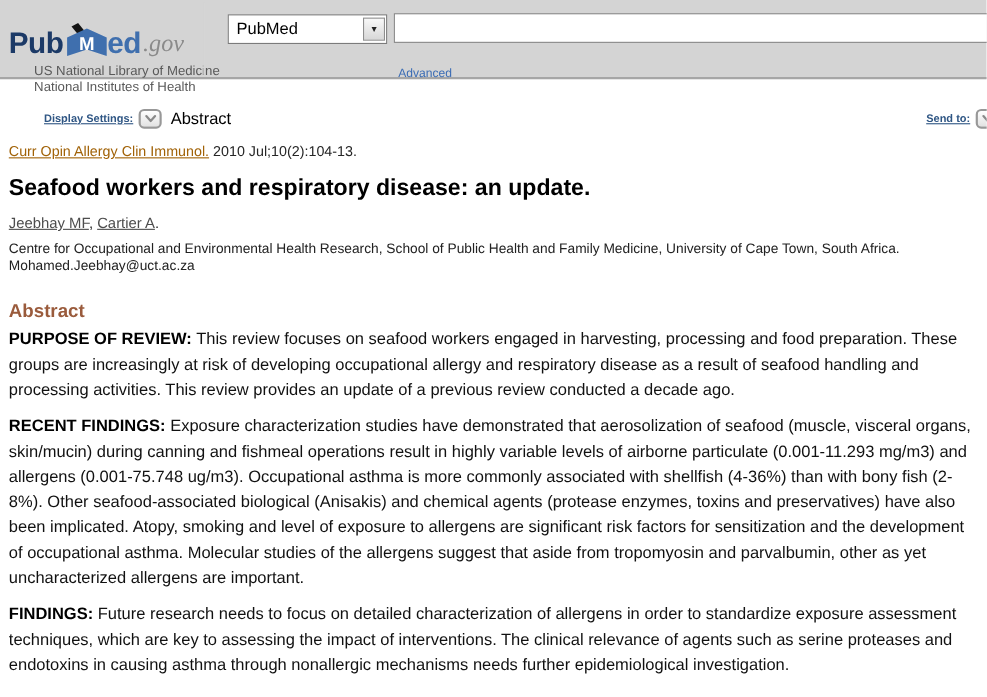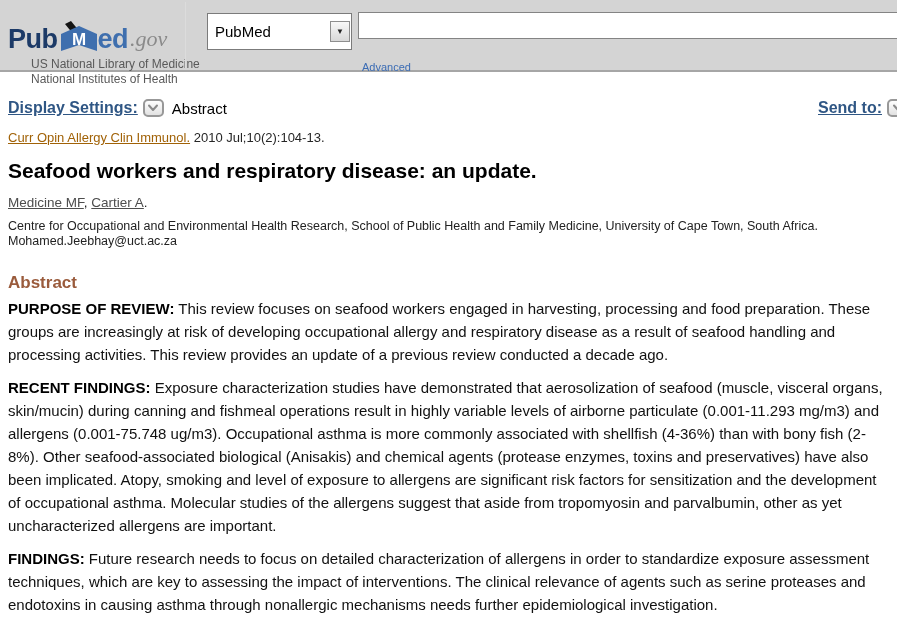--- a/index.html
+++ b/index.html
@@ -19,21 +19,21 @@
   .logo-block { position:absolute; left:8px; top:21px; cursor:pointer; }
   .logo-line { display:flex; align-items:center; height:36px; }
   .logo-pub { font-size:27px; font-weight:bold; color:#1c3a67; letter-spacing:-0.5px; }
   .logo-book { margin:0 -2px 0 0; display:block; }
   .logo-ed { font-size:27px; font-weight:bold; color:#3f6fae; letter-spacing:-0.5px; }
   .logo-gov { font-family:"Liberation Serif", serif; font-style:italic; font-size:22px; color:#8a8a8a; margin-left:2px; }
   .tagline { font-size:12px; color:#595959; line-height:15px;margin-left:23px; }
   .tagline:first-of-type { margin-top:2px; }
 
   .db-select {
-    position:absolute; left:207px; top:13px; width:145px; height:37px;
+    position:absolute; left:207px; top:13px; width:145px; height:27px;
     background:#fff; border:1px solid #7b7b7b; display:flex; align-items:center;
     padding-left:7px; font-size:15px; color:#000; cursor:pointer;
   }
   .db-select-btn {
     margin-left:auto; width:20px; height:21px; margin-right:1px;
     border:1px solid #8e8e8e; background:linear-gradient(#f8f8f8,#d8d8d8);
     display:flex; align-items:center; justify-content:center;
   }
   .tri { font-size:8px; color:#222; line-height:1; }
   .search-input {
@@ -43,22 +43,23 @@
   }
   .advanced-link {
     position:absolute; left:362px; top:61px; font-size:11px; color:#3b6cb4;
     text-decoration:none; cursor:pointer;
   }
 
   
   .toolbar { position:relative; padding:27px 8px 0 8px; height:46px; }
   .toolbar-left { display:flex; align-items:center; }
   .navy-link {
-    font-size:16px; font-weight:bold; color:#2f5684; text-decoration:underline;
+    font-size:10px; font-weight:bold; color:#2f5684; text-decoration:underline;
     cursor:pointer;
+    margin-left:32px;
   }
   .chevron-btn {
     display:inline-flex; align-items:center; justify-content:center;
     width:21px; height:18px; margin-left:5px;
     border:2px solid #989898; border-radius:5px;
     background:linear-gradient(#fefefe,#e2e2e2); cursor:pointer;
   }
   .display-mode { font-size:15px; color:#000; margin-left:8px; }
   .toolbar-right { position:absolute; right:-11px; top:27px; display:flex; align-items:center; }
 
@@ -131,21 +132,21 @@
   </div>
 
   <main>
     <div class="citation">
       <a class="journal-link">Curr Opin Allergy Clin Immunol.</a>
       <span>2010 Jul;10(2):104-13.</span>
     </div>
 
     <h1 class="title">Seafood workers and respiratory disease: an update.</h1>
 
-    <div class="authors"><a class="author-link">Medicine MF</a><span>, </span><a class="author-link">Cartier A</a><span>.</span></div>
+    <div class="authors"><a class="author-link">Jeebhay MF</a><span>, </span><a class="author-link">Cartier A</a><span>.</span></div>
 
     <div class="affiliation">Centre for Occupational and Environmental Health Research, School of Public Health and Family Medicine, University of Cape Town, South Africa. Mohamed.Jeebhay@uct.ac.za</div>
 
     <section class="abstract">
       <h2 class="abstract-heading">Abstract</h2>
       <p><b>PURPOSE OF REVIEW:</b> <span>This review focuses on seafood workers engaged in harvesting, processing and food preparation. These groups are increasingly at risk of developing occupational allergy and respiratory disease as a result of seafood handling and processing activities. This review provides an update of a previous review conducted a decade ago.</span></p>
       <p><b>RECENT FINDINGS:</b> <span>Exposure characterization studies have demonstrated that aerosolization of seafood (muscle, visceral organs, skin/mucin) during canning and fishmeal operations result in highly variable levels of airborne particulate (0.001-11.293 mg/m3) and allergens (0.001-75.748 ug/m3). Occupational asthma is more commonly associated with shellfish (4-36%) than with bony fish (2-8%). Other seafood-associated biological (Anisakis) and chemical agents (protease enzymes, toxins and preservatives) have also been implicated. Atopy, smoking and level of exposure to allergens are significant risk factors for sensitization and the development of occupational asthma. Molecular studies of the allergens suggest that aside from tropomyosin and parvalbumin, other as yet uncharacterized allergens are important.</span></p>
       <p><b>FINDINGS:</b> <span>Future research needs to focus on detailed characterization of allergens in order to standardize exposure assessment techniques, which are key to assessing the impact of interventions. The clinical relevance of agents such as serine proteases and endotoxins in causing asthma through nonallergic mechanisms needs further epidemiological investigation.</span></p>
     </section>
   </main>

